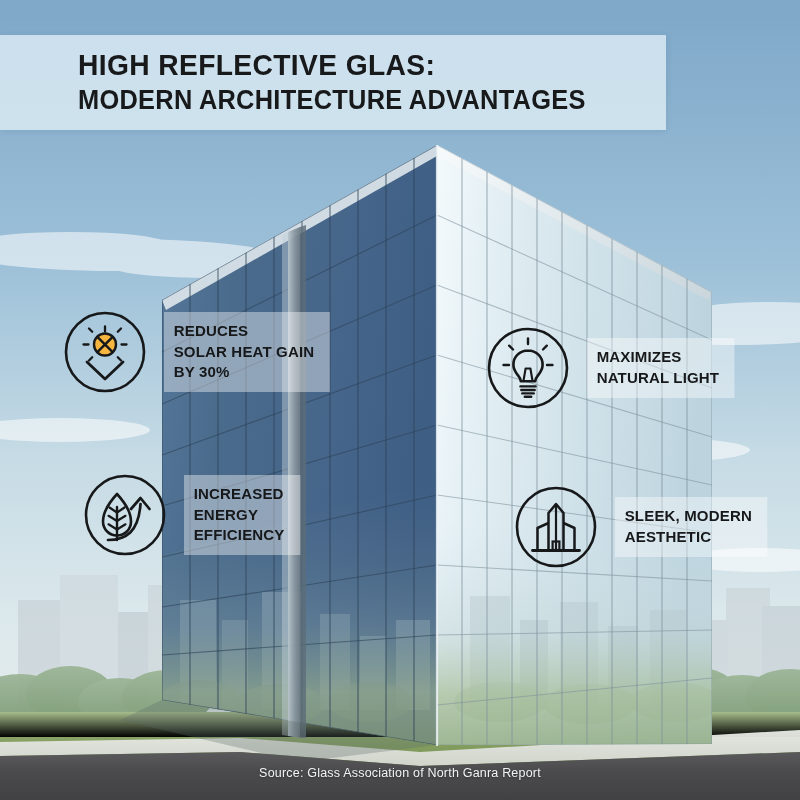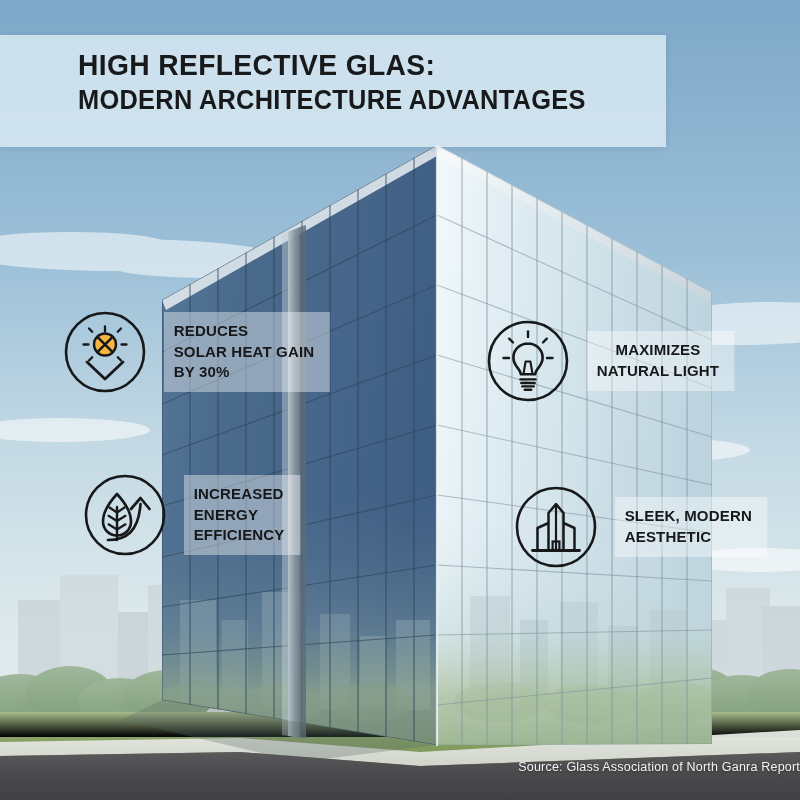--- a/index.html
+++ b/index.html
@@ -25,21 +25,21 @@
     height: 800px;
     display: block;
   }
 
   
   .title-band {
     position: absolute;
     left: 0;
     top: 35px;
     width: 666px;
-    height: 112px;
+    height: 95px;
     background: rgba(232, 244, 250, 0.72);
     box-shadow: 0 1px 6px rgba(40, 70, 95, 0.12);
   }
   .title-inner {
     position: absolute;
     left: 78px;
     top: 12px;
     right: 10px;
   }
   .title-line1 {
@@ -89,34 +89,34 @@
     font-size: 15.5px;
     font-weight: 700;
     line-height: 1.33;
     letter-spacing: 0.15px;
     white-space: pre-line;
     transform: scaleX(0.97);
     transform-origin: left center;
   }
 
   #feature-0 { left: 64px;  top: 311px; }
-  #feature-1 { left: 487px; top: 320px; text-align: center; }
+  #feature-1 { left: 487px; top: 327px; }
   #feature-2 { left: 84px;  top: 474px; }
   #feature-3 { left: 487px; top: 486px; padding-left: 28px; }
 
   
   .footer-bar {
     position: absolute;
     left: 0;
-    bottom: 12px;
+    bottom: 6px;
     width: 800px;
     height: 42px;
     display: flex;
     align-items: center;
-    justify-content: flex-end;
+    justify-content: center;
     pointer-events: none;
   }
   .footer-text {
     color: #f2f4f4;
     font-size: 12.5px;
     font-weight: 400;
     letter-spacing: 0.2px;
     text-shadow: 0 1px 2px rgba(0,0,0,0.35);
   }
 </style>

